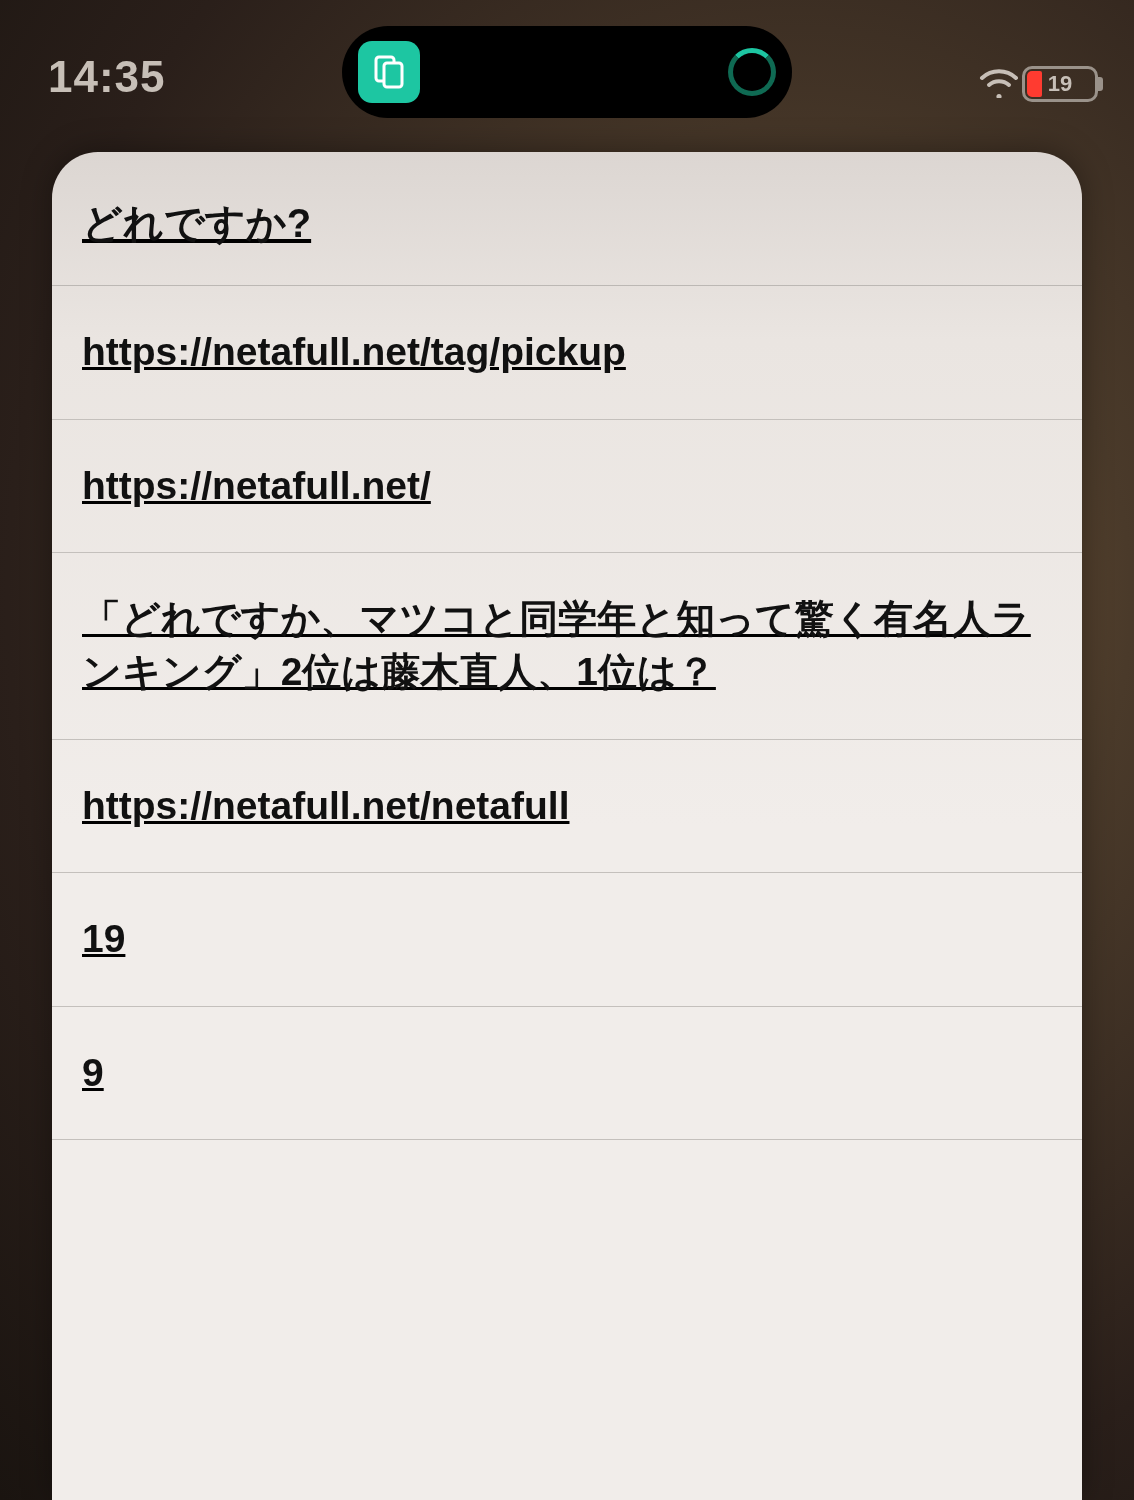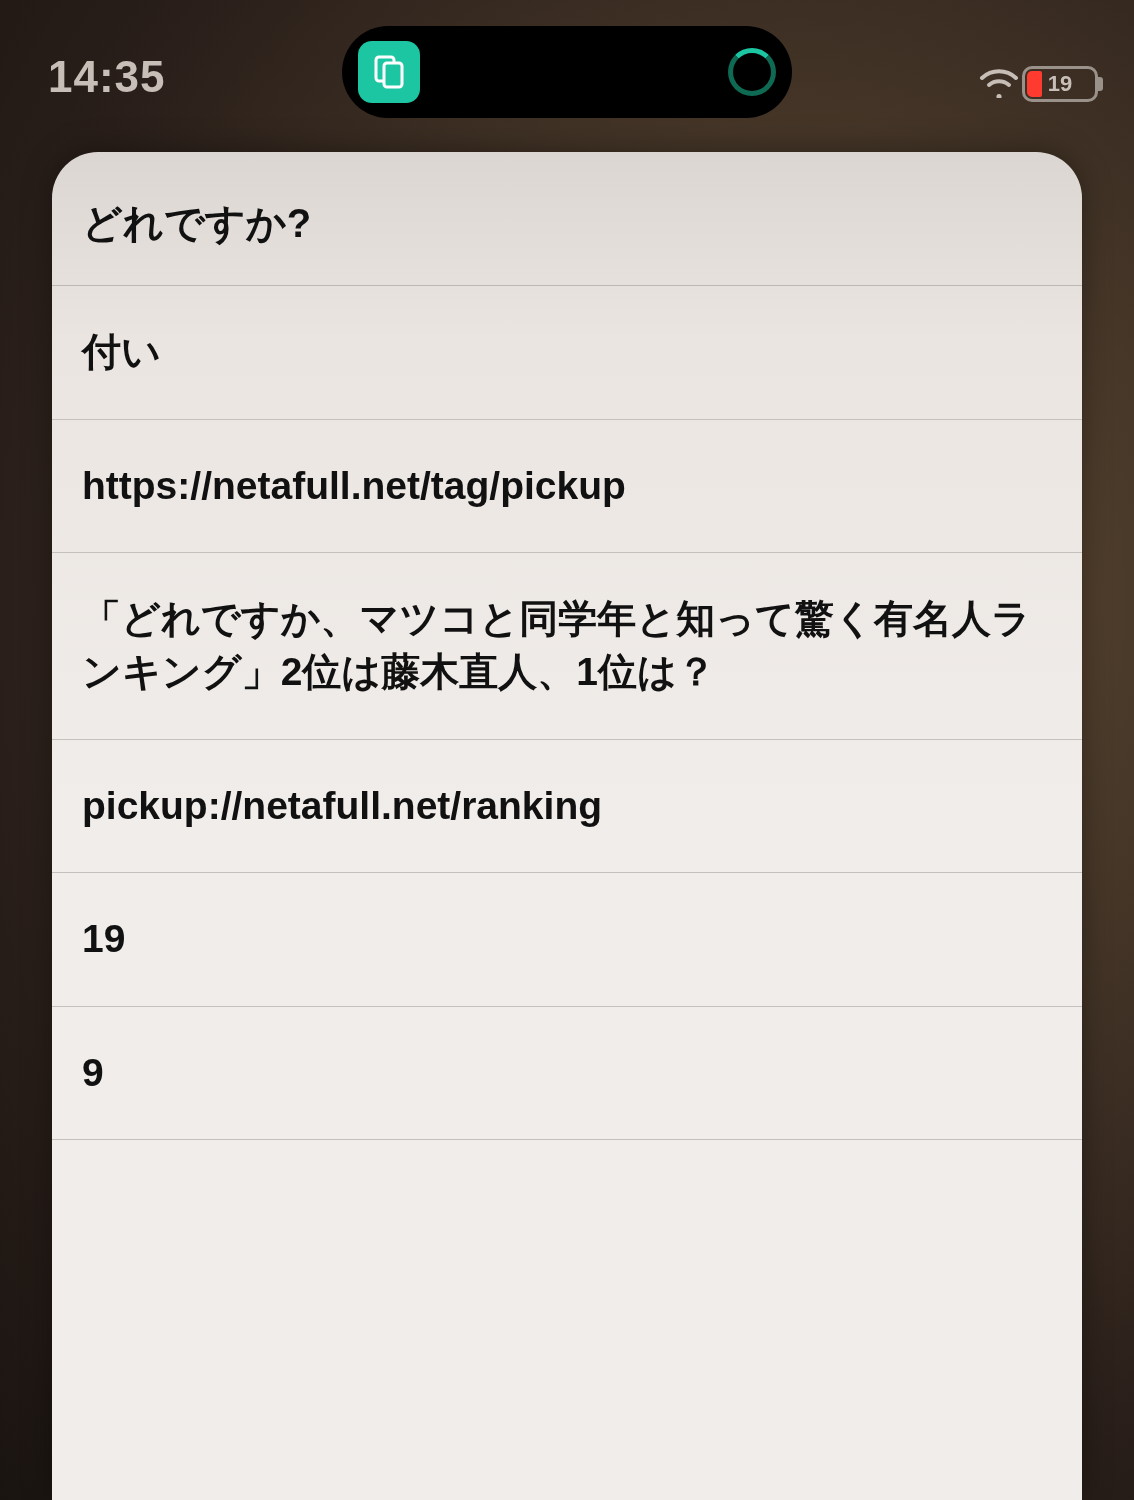--- a/index.html
+++ b/index.html
@@ -105,20 +105,21 @@
   .sheet {
     position: absolute;
     top: 152px;
     left: 52px;
     right: 52px;
     bottom: 0;
     border-radius: 46px 46px 0 0;
     background: linear-gradient(to bottom, #dcd6d2 0%, #eae5e1 14%, #f1edea 50%, #f1edea 100%);
     box-shadow: 0 -2px 30px rgba(0,0,0,0.35);
     overflow: hidden;
+    text-decoration: underline;
   }
 
   .sheet-header {
     padding: 44px 30px 34px 30px;
     font-size: 40px;
     font-weight: 700;
     color: #111;
     border-bottom: 1px solid #bcb8b4;
   }
 
@@ -163,19 +164,19 @@
     <span class="battery">
       <span class="battery-level"></span>
       <span class="battery-text">19</span>
     </span>
   </div>
 </div>
 
 <div class="sheet">
   <div class="sheet-header">どれですか?</div>
 
-  <div class="option-row first">付い</div>
   <div class="option-row">https://netafull.net/tag/pickup</div>
+  <div class="option-row">https://netafull.net/</div>
   <div class="option-row">「どれですか、マツコと同学年と知って驚く有名人ランキング」2位は藤木直人、1位は？</div>
-  <div class="option-row">pickup://netafull.net/ranking</div>
+  <div class="option-row">https://netafull.net/netafull</div>
   <div class="option-row">19</div>
   <div class="option-row">9</div>
 </div>
 
 </body></html>

